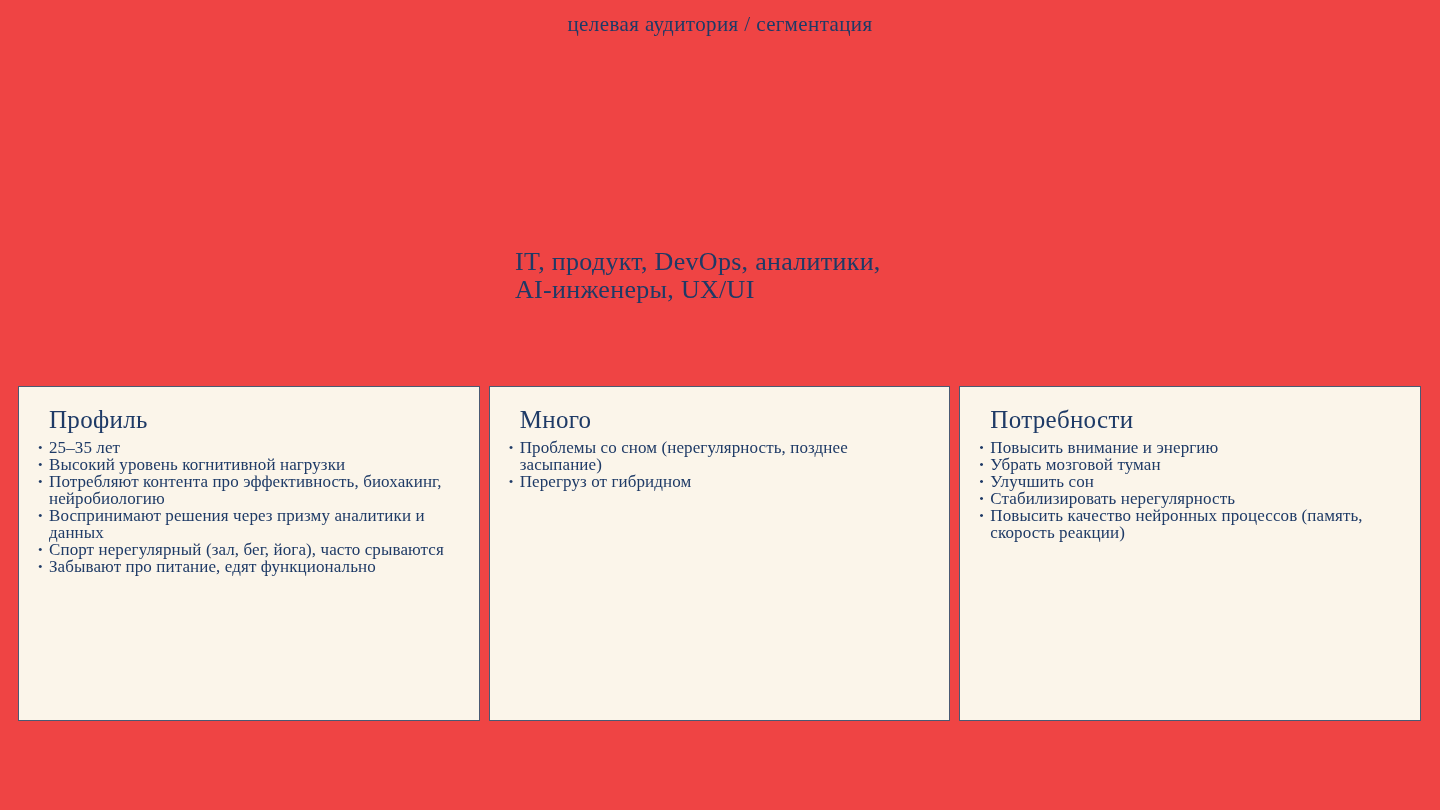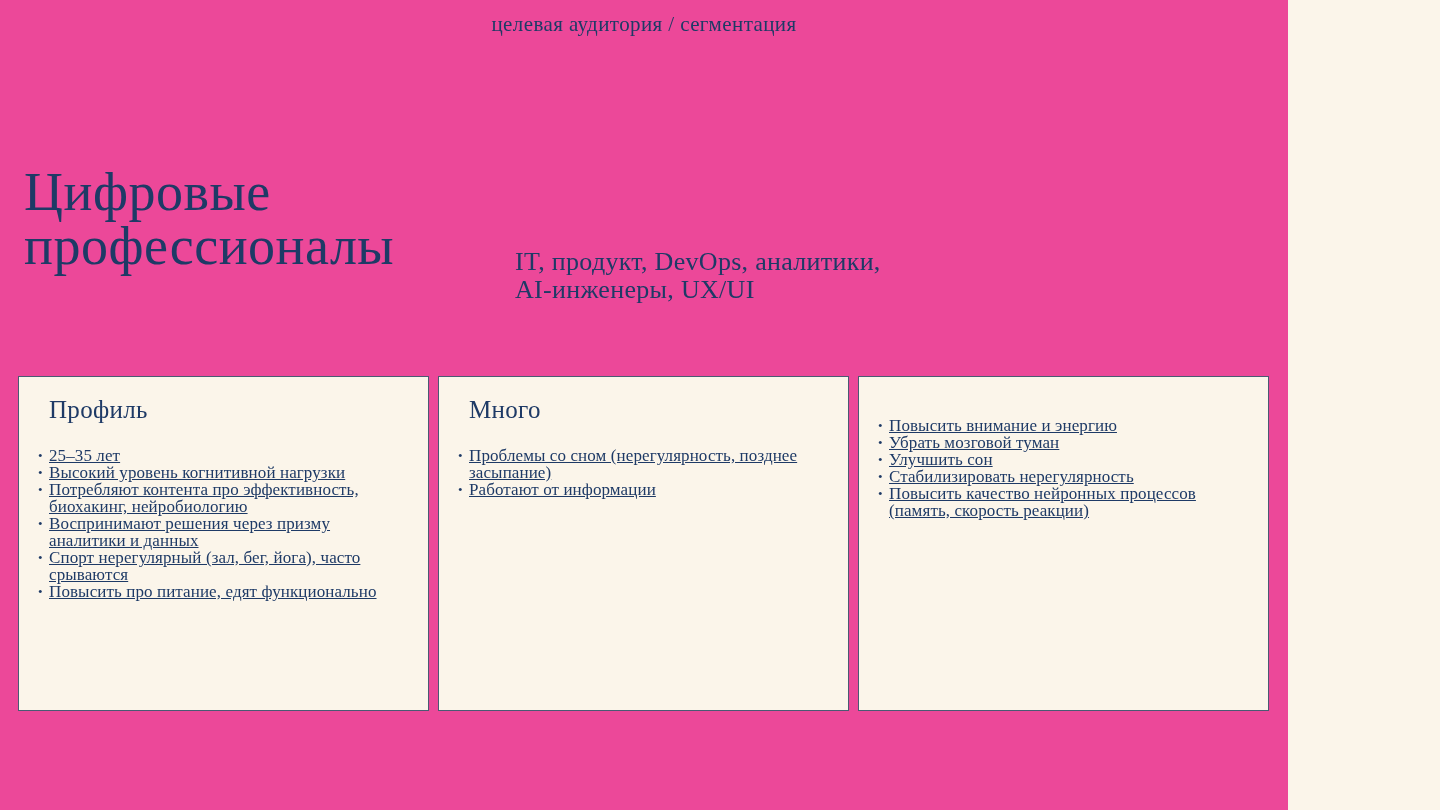--- a/index.html
+++ b/index.html
@@ -3,21 +3,21 @@
 <meta charset="utf-8">
 <style>
   * { box-sizing: border-box; margin: 0; padding: 0; }
   html, body {
     width: 1440px; height: 810px;
     background: #fbf5ea;
     color: #1e3a66;
     font-family: "Liberation Serif", "DejaVu Serif", serif;
     overflow: hidden;
   }
-  .slide { position: relative; width: 1288px; height: 810px; background: #ec4899; }
+  .slide { position: relative; width: 1440px; height: 810px; background: #ef4444; }
 
   .header {
     position: absolute; top: 12px; left: 0; width: 100%;
     text-align: center;
     font-size: 21px;
     letter-spacing: 0.4px;
   }
 
   .hero-title {
     position: absolute; left: 24px; top: 165px;
@@ -31,39 +31,38 @@
   .hero-subtitle {
     position: absolute; left: 515px; top: 221px;
     font-size: 26px;
     line-height: 28px;
     letter-spacing: 0.3px;
     margin-top: 27px;
   }
   .hero-subtitle span { display: block; }
 
   .cards {
-    position: absolute; left: 18px; right: 19px; top: 376px; height: 335px;
+    position: absolute; left: 18px; right: 19px; top: 386px; height: 335px;
     display: flex; gap: 9px;
   }
   .card {
     flex: 1 1 0;
     border: 1.5px solid #4a5a73;
     background: #fbf5ea;
     padding: 18px 30px 0 30px;
   }
   .card h2 {
     font-size: 25px;
     line-height: 30px;
     font-weight: 400;
     letter-spacing: 0.3px;
   }
   .card ul {
-    margin-top: 22px;
+    margin-top: 4px;
     list-style: none;
-    text-decoration: underline;
   }
   .card li {
     position: relative;
     font-size: 17px;
     line-height: 17px;
     letter-spacing: 0.1px;
   }
   .card li::before {
     content: "•";
     position: absolute;
@@ -73,53 +72,50 @@
 </style>
 </head>
 <body>
 
 <div class="slide">
 
   <div class="header">
     <span>целевая аудитория / сегментация</span>
   </div>
 
-  <h1 class="hero-title">
-    <span>Цифровые</span>
-    <span>профессионалы</span>
-  </h1>
 
   <div class="hero-subtitle">
     <span>IT, продукт, DevOps, аналитики,</span>
     <span>AI-инженеры, UX/UI</span>
   </div>
 
   <div class="cards">
 
     <section class="card">
       <h2>Профиль</h2>
       <ul>
         <li>25–35 лет</li>
         <li>Высокий уровень когнитивной нагрузки</li>
         <li>Потребляют контента про эффективность, биохакинг, нейробиологию</li>
         <li>Воспринимают решения через призму аналитики и данных</li>
         <li>Спорт нерегулярный (зал, бег, йога), часто срываются</li>
-        <li>Повысить про питание, едят функционально</li>
+        <li>Забывают про питание, едят функционально</li>
       </ul>
     </section>
 
     <section class="card">
       <h2>Много</h2>
       <ul>
         <li>Проблемы со сном (нерегулярность, позднее засыпание)</li>
-        <li>Работают от информации</li>
+        <li>Перегруз от гибридном</li>
       </ul>
     </section>
 
     <section class="card">
+      <h2>Потребности</h2>
       <ul>
         <li>Повысить внимание и энергию</li>
         <li>Убрать мозговой туман</li>
         <li>Улучшить сон</li>
         <li>Стабилизировать нерегулярность</li>
         <li>Повысить качество нейронных процессов (память, скорость реакции)</li>
       </ul>
     </section>
 
   </div>

